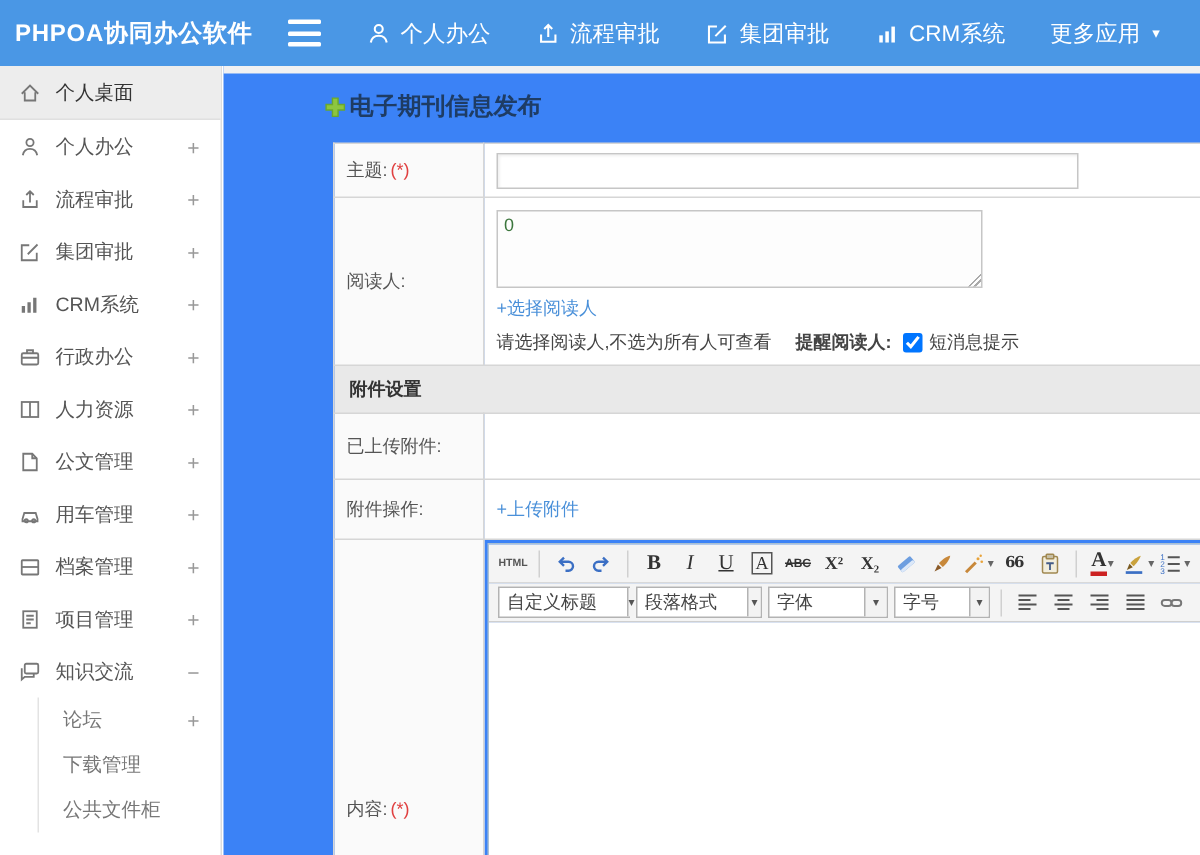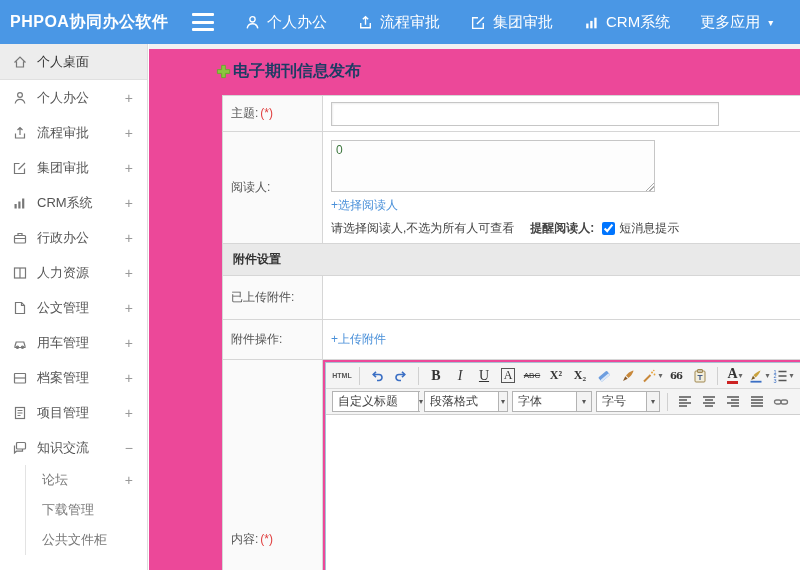--- a/index.html
+++ b/index.html
@@ -28,21 +28,21 @@
   .sic { width:16px; height:16px; margin-right:9px; flex:none; }
   .sic path,.sic rect,.sic circle { stroke:#777; fill:none; stroke-width:1.2; }
   .sic .fl { fill:#777; stroke:none; }
   .slbl { flex:1; white-space:nowrap; }
   .sexp { color:#999; font-size:14px; }
   .ssub { margin-left:25px; border-left:1px solid #e3e3e3; }
   .ssubitem { height:30px; display:flex; align-items:center; padding:0 14px 0 16px; color:#777;
     font-size:13px; cursor:pointer; }
 
   
-  .main { position:absolute; left:149px; top:44px; right:0; bottom:0; background:#ec4899;
+  .main { position:absolute; left:149px; top:44px; right:0; bottom:0; background:#3b82f6;
     border-top:5px solid #f1f1f2; padding:12px 0 0 73px; overflow:hidden; }
   .ptitle { display:flex; align-items:center; margin-bottom:13px; }
   .plus { width:15px; height:15px; margin-right:2px; margin-left:-6px; }
   .ptitle b { font-size:16px; color:#1e3c64; }
 
   table.frm { border-collapse:collapse; width:1010px; table-layout:fixed; }
   table.frm td { border:1px solid #d6d6d6; font-size:12px; vertical-align:middle; }
   td.lab { width:100px; background:#fafafa; padding:6px 4px 6px 8px; color:#555; }
   td.val { background:#fff; padding:5px 8px; }
   .req { color:#e04040; margin-left:2px; }
@@ -67,21 +67,21 @@
     align-items:center; white-space:nowrap; height:26px; }
   .tbar.r2 { border-bottom:1px solid #cfcfcf; }
   .tbtn { min-width:22px; height:22px; display:inline-flex; align-items:center; justify-content:center;
     cursor:pointer; color:#333; border-radius:2px; margin:0 1px; flex:none; }
   .tsep { width:1px; height:18px; background:#d0d0d0; margin:0 5px; flex:none; }
   .t-html { font-size:7px; font-weight:bold; color:#555; letter-spacing:0; }
   .t-b { font-family:"Liberation Serif",serif; font-weight:bold; font-size:14px; }
   .t-i { font-family:"Liberation Serif",serif; font-style:italic; font-size:14px; }
   .t-u { font-family:"Liberation Serif",serif; font-size:14px; text-decoration:underline; }
   .t-box { font-family:"Liberation Serif",serif; font-size:12px; border:1px solid #555; padding:0 2px; line-height:13px; }
-  .t-abc { font-size:8px; font-weight:normal; text-decoration:line-through; }
+  .t-abc { font-size:8px; font-weight:bold; text-decoration:line-through; }
   .t-sup,.t-sub { font-family:"Liberation Serif",serif; font-size:12px; font-weight:bold; }
   .t-66 { font-family:"DejaVu Serif",serif; font-weight:bold; font-size:10px; letter-spacing:-1px; }
   .t-A { font-family:"Liberation Serif",serif; font-size:14px; font-weight:bold; border-bottom:3px solid #cc2222; line-height:14px; }
   .tic { width:16px; height:16px; }
   .tcaret { font-size:8px; color:#666; margin-left:1px; }
   .tsel { display:inline-flex; align-items:center; height:21px; border:1px solid #b3b3b3; background:#fff;
     margin:0 2px; cursor:pointer; flex:none;gap:15px; }
   .tsel .txt { padding:0 5px; color:#444; font-size:12px; }
   .tsel .arr { width:15px; height:100%; border-left:1px solid #b3b3b3; background:#f3f3f3;
     display:flex; align-items:center; justify-content:center; font-size:8px; color:#555; }

